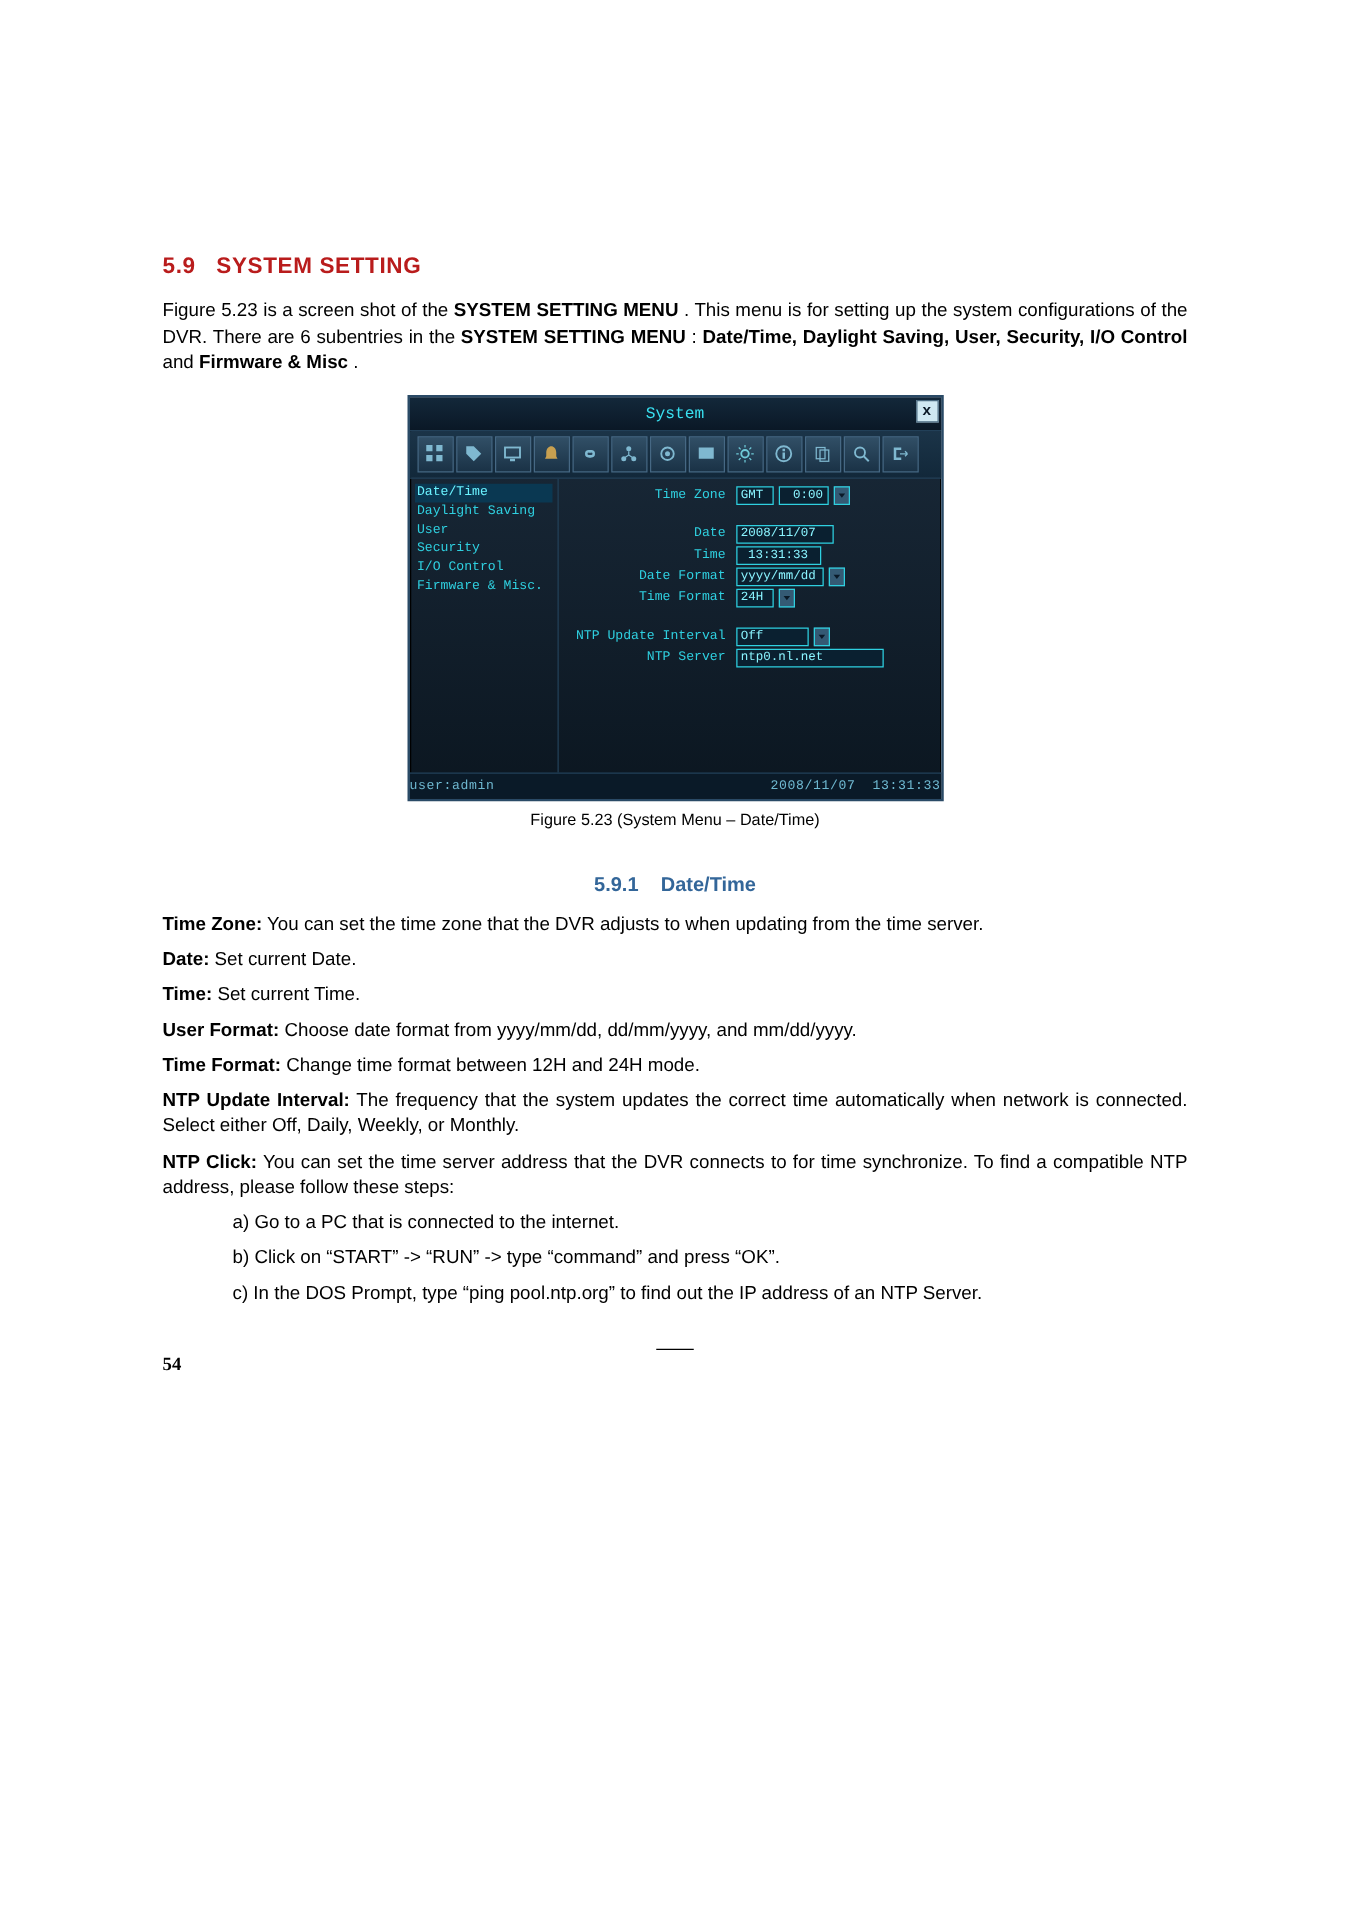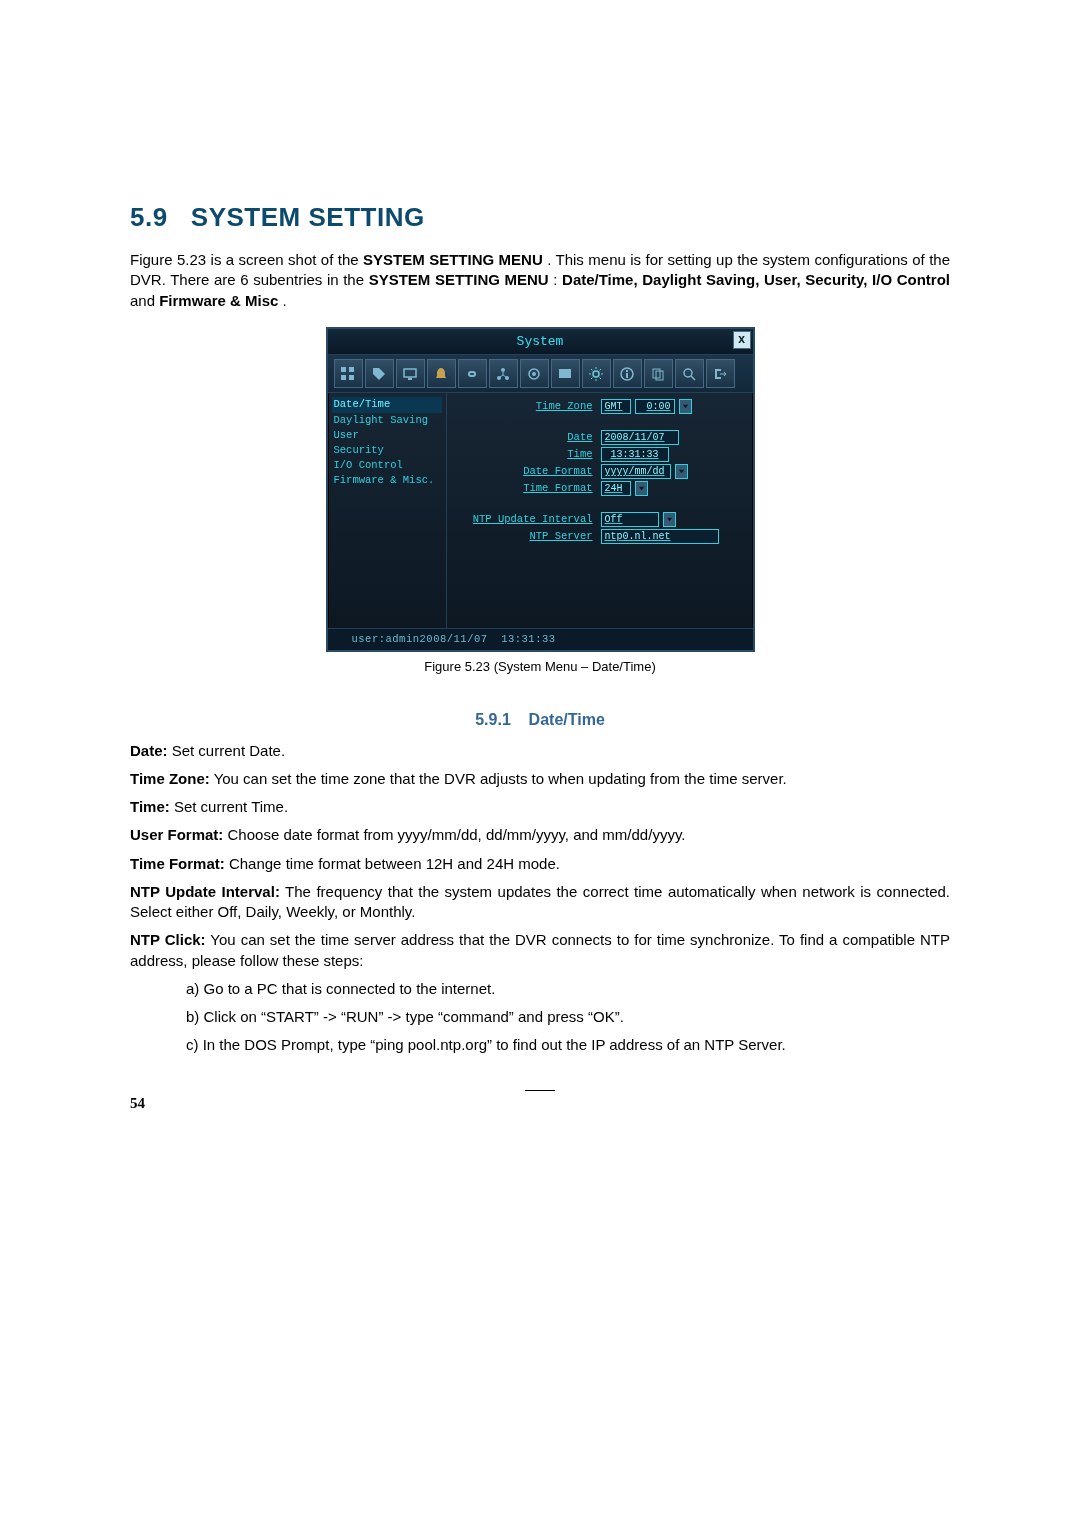--- a/index.html
+++ b/index.html
@@ -10,23 +10,23 @@
     color: #000;
     font-size: 15px;
     line-height: 1.35;
   }
   .page {
     width: 820px;
     margin: 0 auto;
     padding: 200px 0 120px 0;
   }
   .section-title {
-    color: #0c4a6e;
+    color: #b91c1c;
     font-weight: bold;
-    font-size: 26px;
+    font-size: 18px;
     letter-spacing: 0.5px;
     margin-bottom: 10px;
   }
   .intro {
     text-align: justify;
     margin-bottom: 16px;
   }
   .intro b { font-weight: bold; }
   .figure-wrap {
     text-align: center;
@@ -128,23 +128,22 @@
   }
   .ui-main {
     flex: 1;
     padding: 4px 6px 4px 4px;
     font-size: 10.5px;
     color: #2fd0e0;
   }
   .ui-row {
     display: flex;
     align-items: flex-start;
-    margin: 2px 16px;
+    margin: 2px 4px;
     gap: 4px;
-    text-decoration: underline;
   }
   .ui-label {
     flex: 0 0 126px;
     text-align: right;
     padding-right: 4px;
     white-space: nowrap;
   }
   .ui-field {
     border: 1px solid #2fd0e0;
     background: #0a2030;
@@ -158,23 +157,23 @@
     width: 11px; height: 13px;
     background: #345a74;
     border: 1px solid #2fd0e0;
     display: inline-flex;
     align-items: center;
     justify-content: center;
   }
   .ui-dd svg { width: 7px; height: 7px; }
   .ui-status {
     display: flex;
-    justify-content: flex-start;
+    justify-content: space-between;
     font-size: 10.5px;
-    padding: 3px 24px;
+    padding: 3px 0;
     color: #6fb8d0;
     background: #0a1a28;
     border-top: 1px solid #224058;
     font-family: "Courier New", monospace;
     letter-spacing: 0.5px;
   }
   .ui-gap { height: 12px; }
 </style>
 </head>
 <body>
@@ -362,22 +361,22 @@
     </div>
     <div class="figure-caption">Figure 5.23 (System Menu – Date/Time)</div>
   </div>
 
   <div class="subsection-title">
     <span>5.9.1</span>
     &nbsp;&nbsp;
     <span>Date/Time</span>
   </div>
 
+  <p class="def"><b>Time Zone:</b><span> You can set the time zone that the DVR adjusts to when updating from the time server.</span></p>
   <p class="def"><b>Date:</b><span> Set current Date.</span></p>
-  <p class="def"><b>Time Zone:</b><span> You can set the time zone that the DVR adjusts to when updating from the time server.</span></p>
   <p class="def"><b>Time:</b><span> Set current Time.</span></p>
   <p class="def"><b>User Format:</b><span> Choose date format from yyyy/mm/dd, dd/mm/yyyy, and mm/dd/yyyy.</span></p>
   <p class="def"><b>Time Format:</b><span> Change time format between 12H and 24H mode.</span></p>
   <p class="def"><b>NTP Update Interval:</b><span> The frequency that the system updates the correct time automatically when network is connected. Select either Off, Daily, Weekly, or Monthly.</span></p>
   <p class="def"><b>NTP Click:</b><span> You can set the time server address that the DVR connects to for time synchronize. To find a compatible NTP address, please follow these steps:</span></p>
 
   <div class="steps">
     <div>a) Go to a PC that is connected to the internet.</div>
     <div>b) Click on “START” -&gt; “RUN” -&gt; type “command” and press “OK”.</div>
     <div>c) In the DOS Prompt, type “ping pool.ntp.org” to find out the IP address of an NTP Server.</div>

